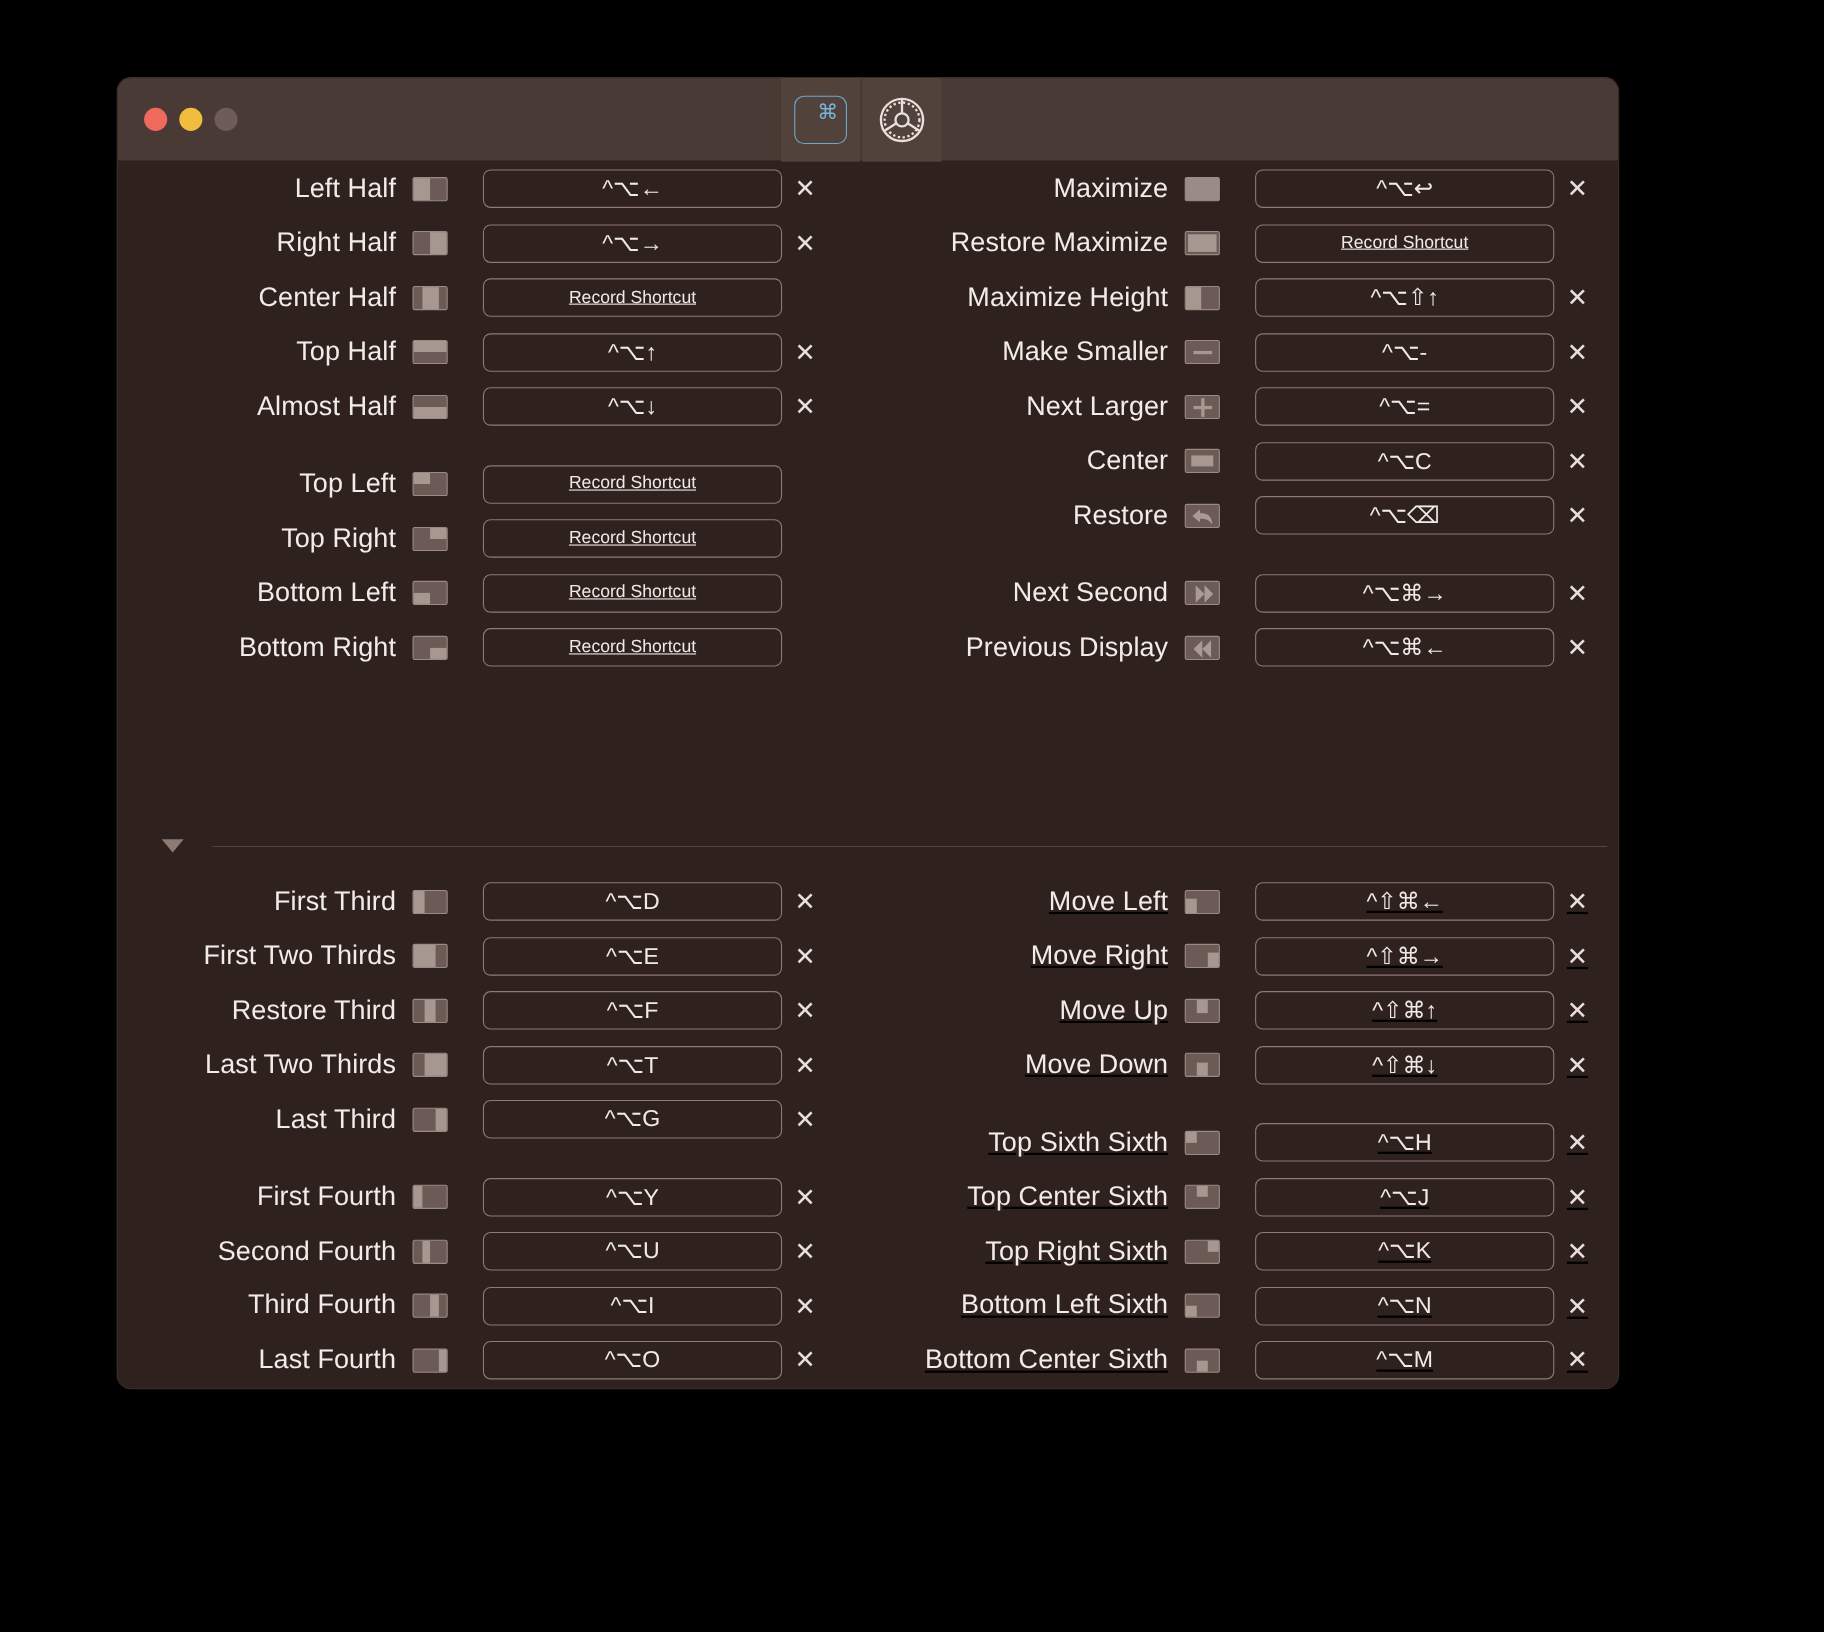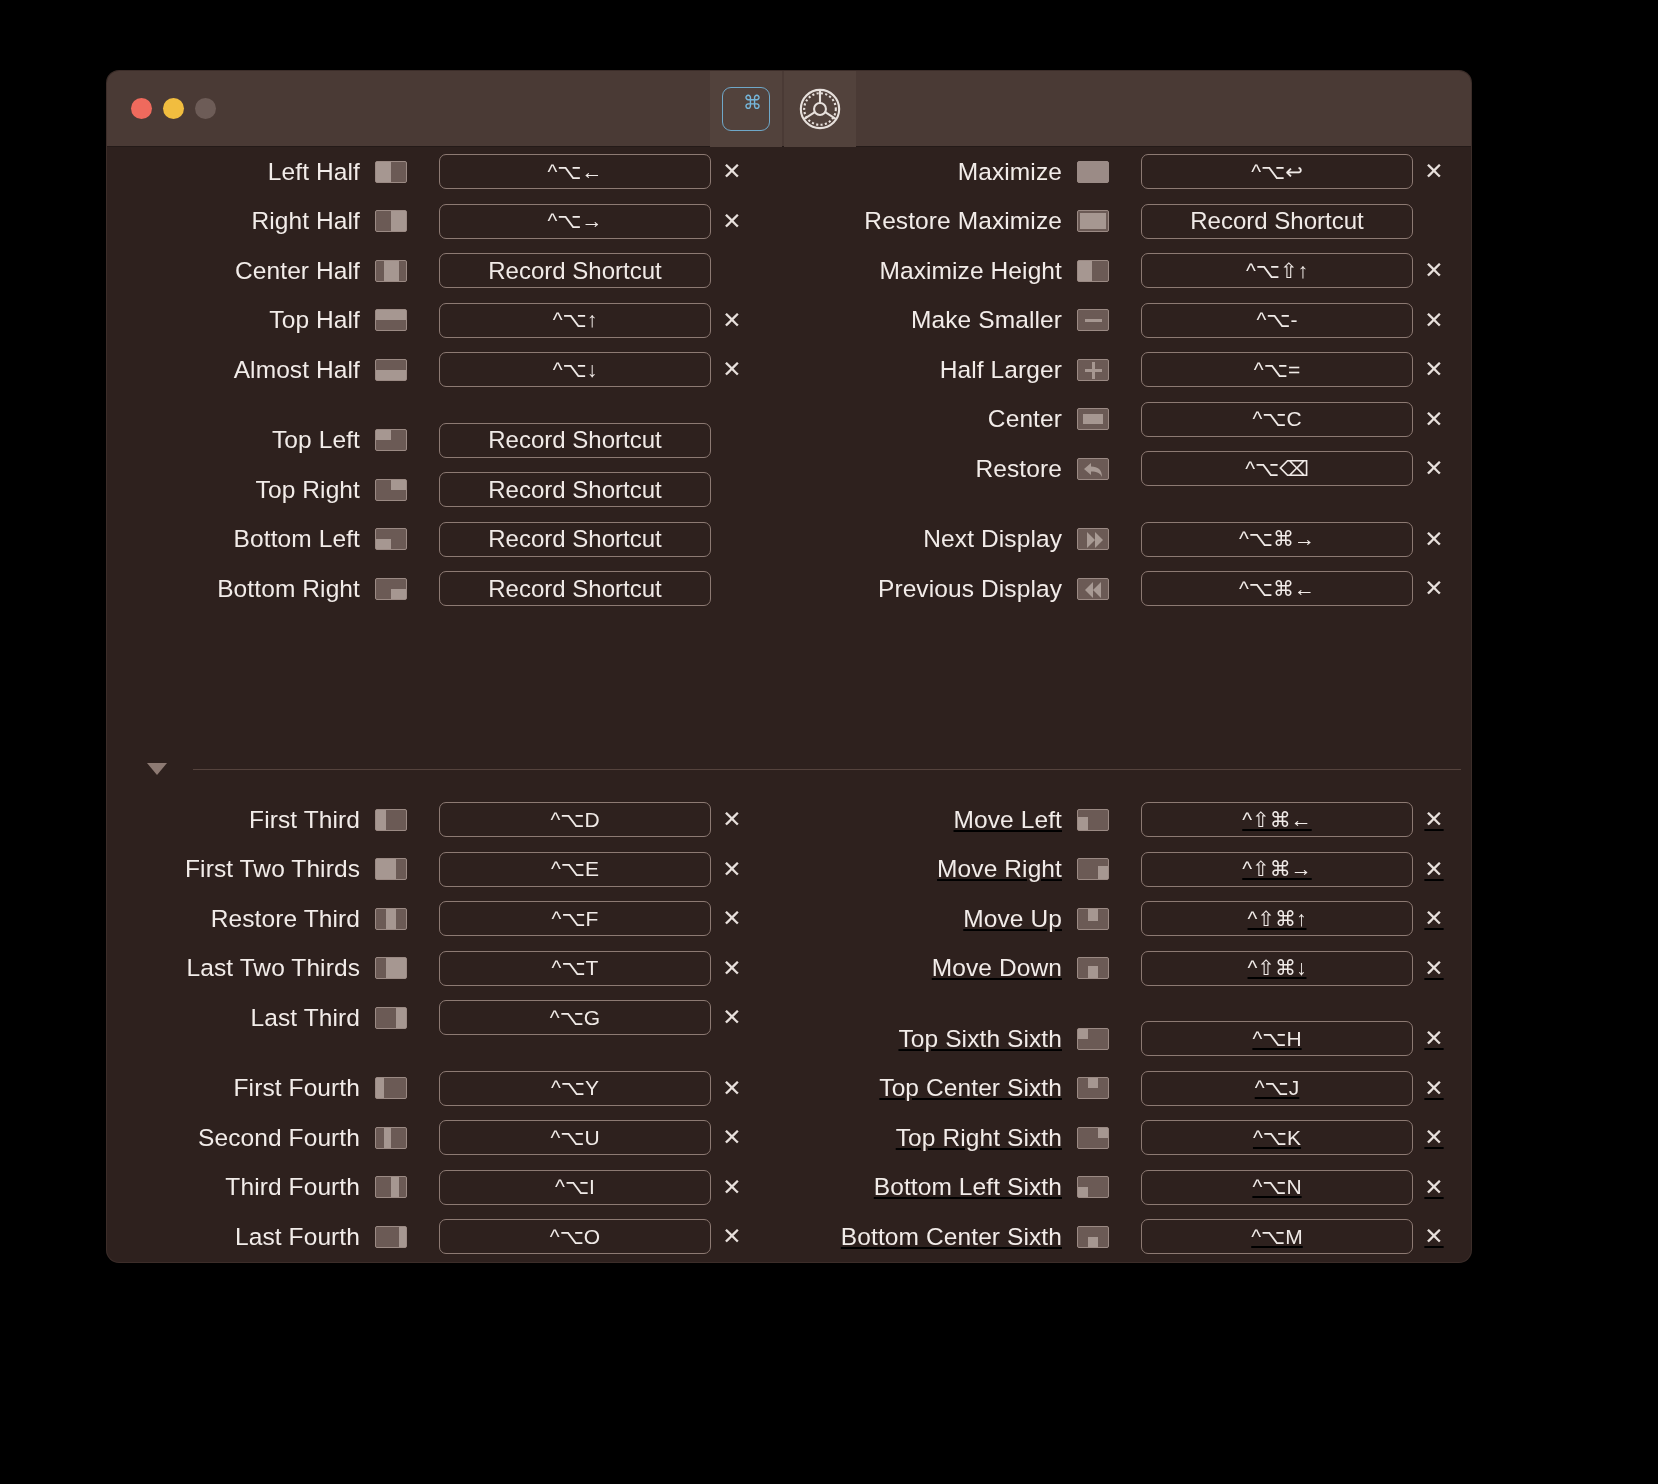--- a/index.html
+++ b/index.html
@@ -98,21 +98,21 @@
     border: 1px solid #8d7a73;
     border-radius: 7px;
     background: transparent;
     color: #f0eae7;
     font-size: 21px;
     font-family: "Liberation Sans", sans-serif;
     display: flex; align-items: center; justify-content: center;
     padding: 0;
     cursor: default;
   }
-  .shortcut-btn.record { font-size: 24px; }
+  .shortcut-btn.record { font-size: 16px; text-decoration: underline; }
   .clear-btn {
     width: 34px; height: 34px;
     margin-left: 4px;
     background: transparent;
     border: none;
     color: #e8e0dc;
     font-size: 23px;
     display: flex; align-items: center; justify-content: center;
     cursor: default;
     line-height: 1;
@@ -355,21 +355,21 @@
               <div class="mini bar">
                 <i></i>
               </div>
             </div>
             <div class="ctrl">
               <button class="shortcut-btn">^⌥-</button>
               <button class="clear-btn">✕</button>
             </div>
           </div>
           <div class="row">
-            <div class="label">Half Larger</div>
+            <div class="label">Next Larger</div>
             <div class="glyph">
               <div class="mini plus">
                 <i class="h"></i>
                 <i class="v"></i>
               </div>
             </div>
             <div class="ctrl">
               <button class="shortcut-btn">^⌥=</button>
               <button class="clear-btn">✕</button>
             </div>
@@ -397,21 +397,21 @@
             </div>
             <div class="ctrl">
               <button class="shortcut-btn">^⌥⌫</button>
               <button class="clear-btn">✕</button>
             </div>
           </div>
         </div>
       <div class="spacer"></div>
       <div id="displays_right">
           <div class="row">
-            <div class="label">Next Display</div>
+            <div class="label">Next Second</div>
             <div class="glyph">
               <div class="mini">
                 <svg viewBox="0 0 32 22" width="32" height="22">
                   <path fill="#a89a94" d="M9 3 L17 11 L9 19 Z M17 3 L25 11 L17 19 Z"></path>
                 </svg>
               </div>
             </div>
             <div class="ctrl">
               <button class="shortcut-btn">^⌥⌘→</button>
               <button class="clear-btn">✕</button>

